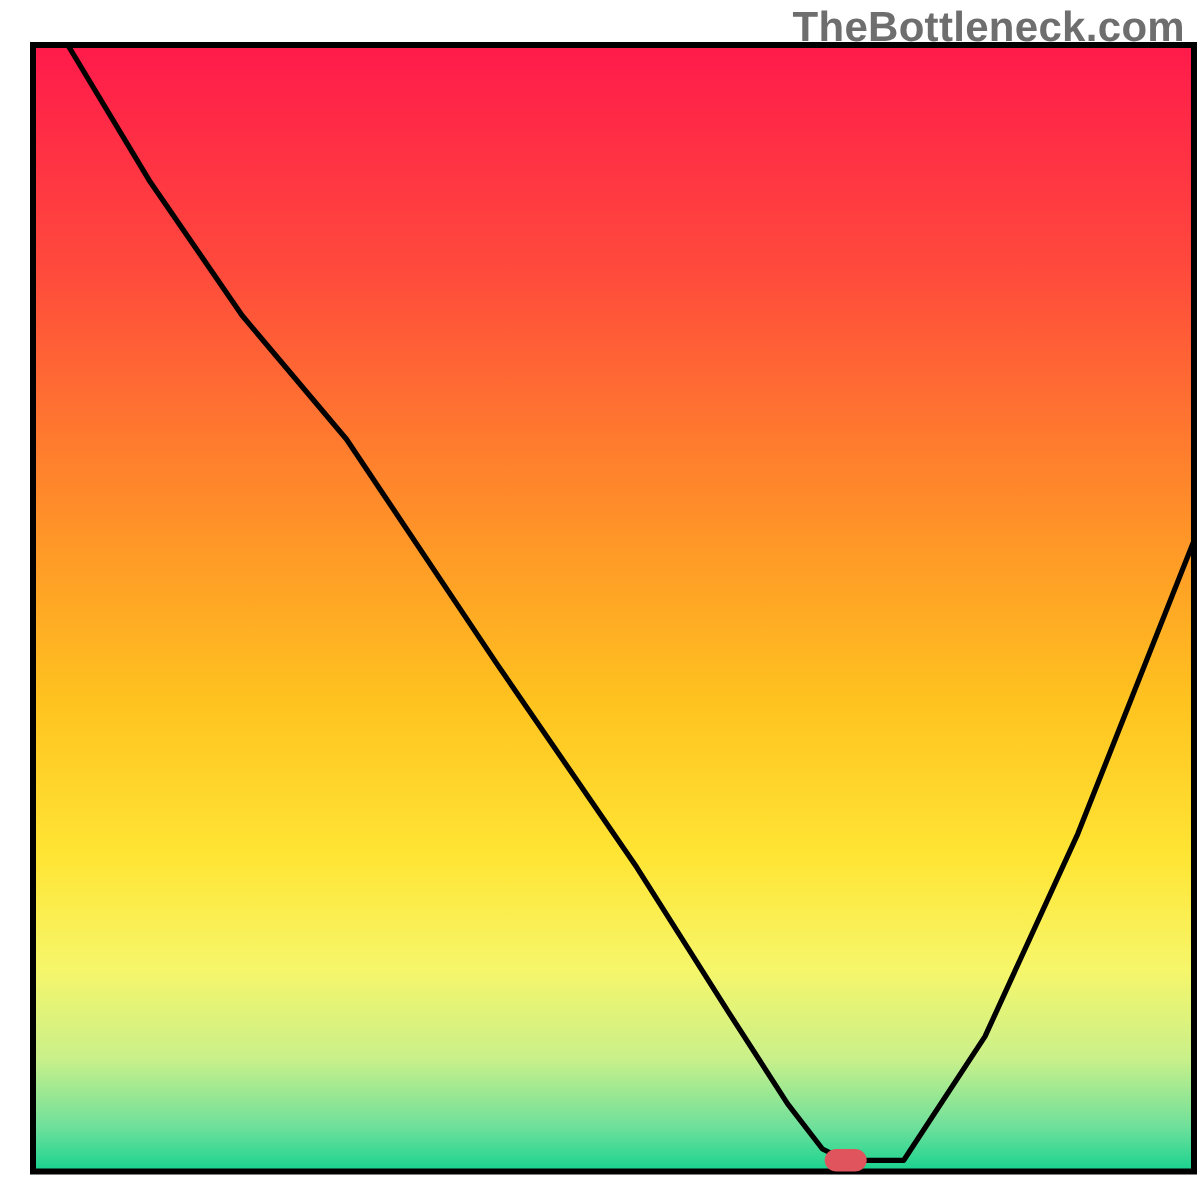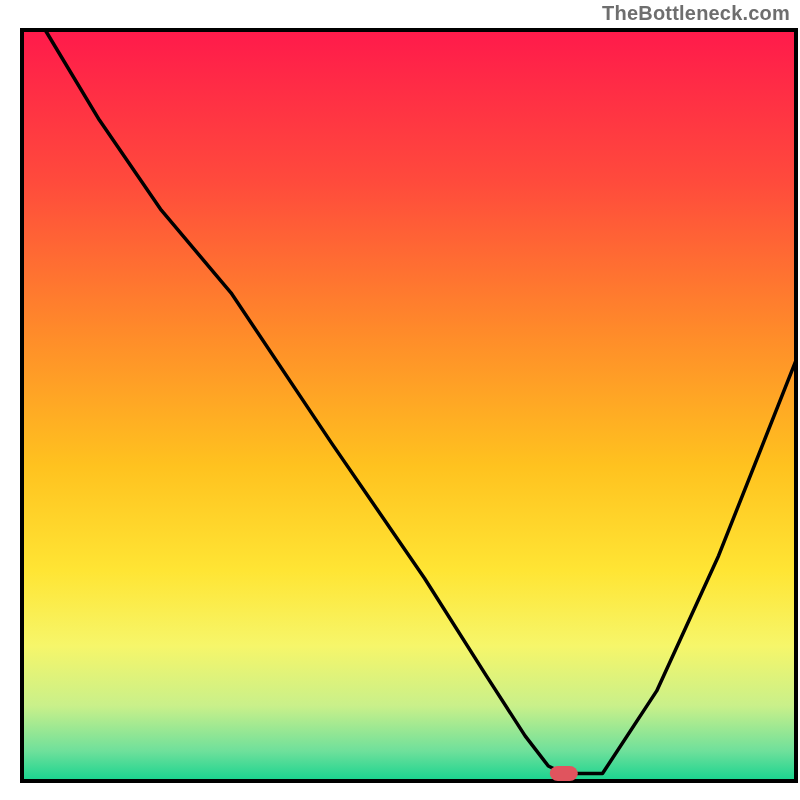--- a/index.html
+++ b/index.html
@@ -13,21 +13,21 @@
   }
   .stage {
     position: relative;
     width: 800px;
     height: 800px;
   }
   .watermark {
     position: absolute;
     top: 2px;
     right: 10px;
-    font-size: 20px;
+    font-size: 28px;
     font-weight: 600;
     color: #6e6e6e;
     letter-spacing: 0.2px;
     z-index: 5;
   }
   svg {
     position: absolute;
     inset: 0;
     display: block;
   }

